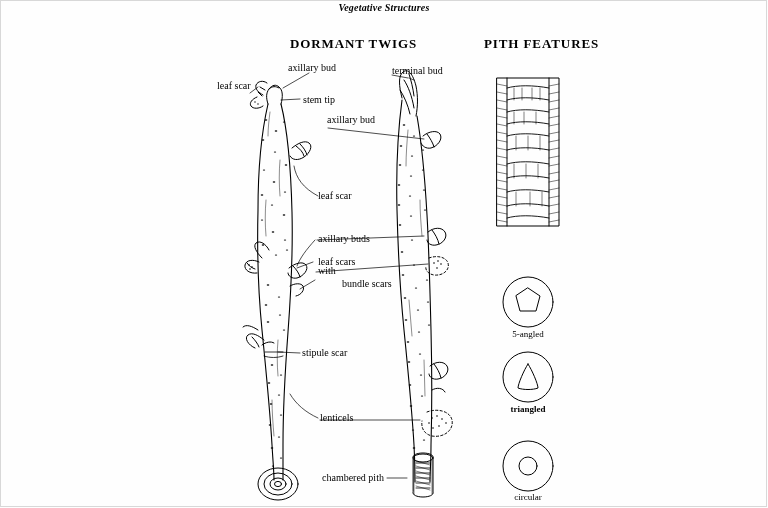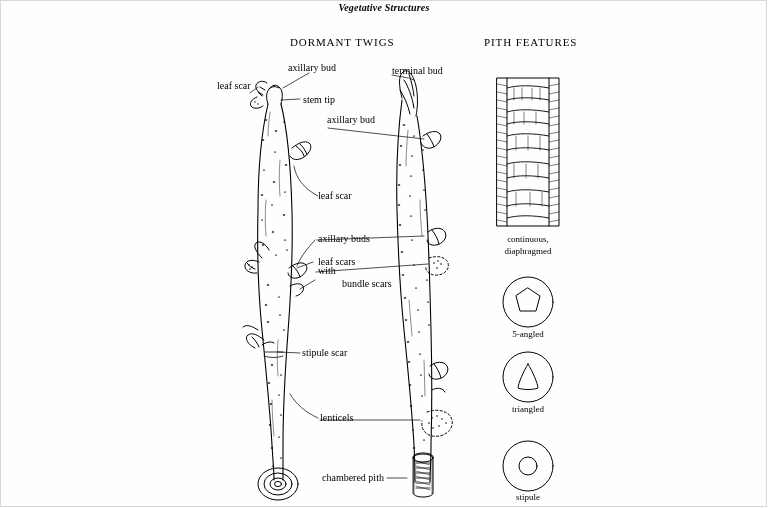--- a/index.html
+++ b/index.html
@@ -26,22 +26,22 @@
     left: 0;
     width: 768px;
     text-align: center;
     font-size: 10px;
     font-weight: bold;
     font-style: italic;
     letter-spacing: 0.2px;
   }
   .section-head {
     position: absolute;
-    font-size: 11px;
-    font-weight: normal;
+    font-size: 13px;
+    font-weight: bold;
     letter-spacing: 0.9px;
   }
   #head-dormant { top: 36px; left: 290px; }
   #head-pith { top: 36px; left: 484px; }
 
   .lbl {
     position: absolute;
     font-size: 10px;
     line-height: 11px;
     white-space: nowrap;
@@ -336,21 +336,17 @@
   <div class="lbl" style="top:114px; left:327px;">axillary bud</div>
   <div class="lbl" style="top:190px; left:318px;">leaf scar</div>
   <div class="lbl" style="top:233px; left:318px;">axillary buds</div>
   <div class="lbl" style="top:256px; left:318px;">leaf scars</div>
   <div class="lbl" style="top:265px; left:318px;">with</div>
   <div class="lbl" style="top:278px; left:318px;margin-left:24px;">bundle scars</div>
   <div class="lbl" style="top:347px; left:302px;">stipule scar</div>
   <div class="lbl" style="top:412px; left:320px;">lenticels</div>
   <div class="lbl" style="top:472px; left:322px;">chambered pith</div>
 
-  <div class="caption" style="top:234px; left:468px;">
-    <div>continuous,</div>
-    <div>diaphragmed</div>
-  </div>
   <div class="caption" style="top:329px; left:468px;">5-angled</div>
-  <div class="caption" style="top:404px; left:468px;">triangled</div>
-  <div class="caption" style="top:492px; left:468px;">stipule</div>
+  <div class="caption" style="top:404px; left:468px;font-weight:bold;">triangled</div>
+  <div class="caption" style="top:492px; left:468px;">circular</div>
 
 </div>
 
 </body></html>

